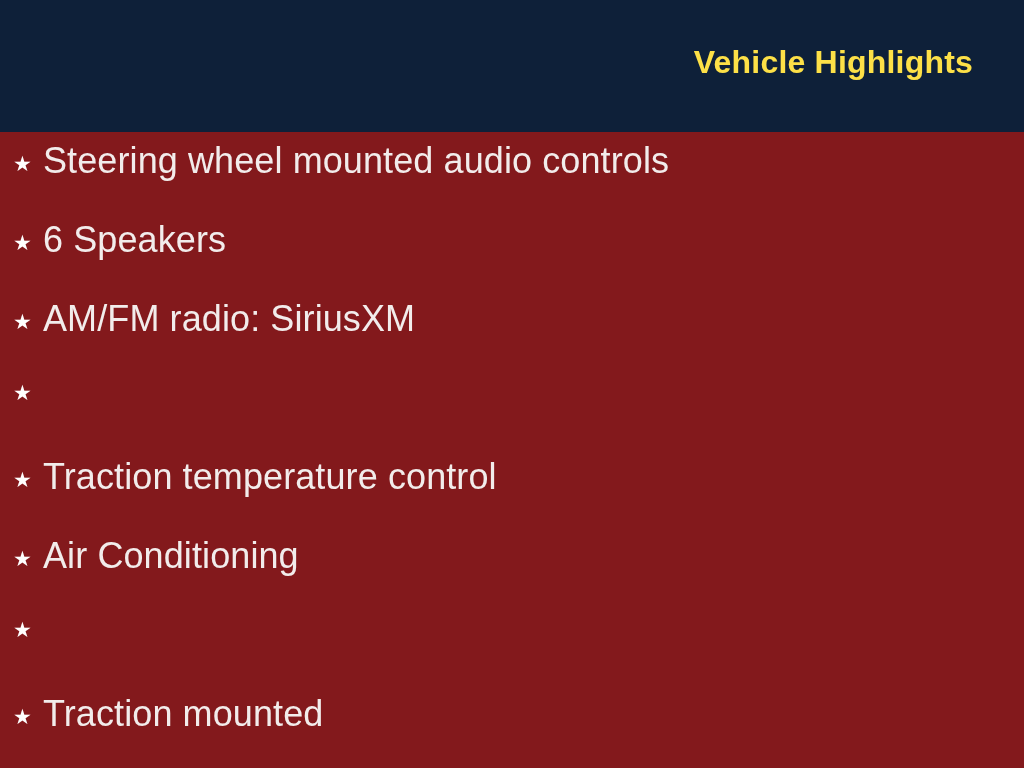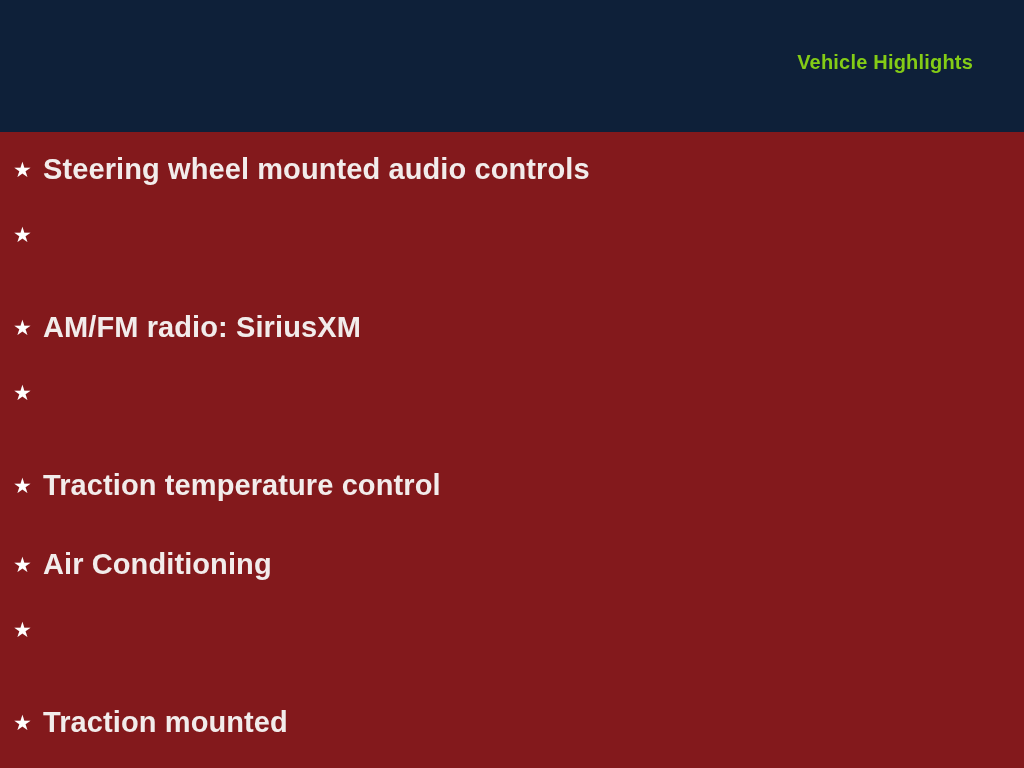--- a/index.html
+++ b/index.html
@@ -28,23 +28,23 @@
     height: 132px;
     background: #0e2039;
     display: flex;
     align-items: flex-start;
     justify-content: flex-end;
     box-sizing: border-box;
     padding-top: 45px;
     padding-right: 51px;
   }
   .slide-title {
-    color: #84cc16;
+    color: #fde047;
     font-family: "Liberation Sans", sans-serif;
-    font-size: 20px;
+    font-size: 32px;
     font-weight: bold;
     letter-spacing: 0.2px;
     line-height: 34px;
     white-space: nowrap;
   }
   .slide-body {
     position: absolute;
     top: 132px;
     left: 0;
     width: 1024px;
@@ -77,26 +77,25 @@
     width: 30px;
     flex: 0 0 30px;
     display: block;
     text-align: left;
     position: relative;
     top: -2px;
   }
   .bullet-text {
     color: #f2eceb;
     font-family: "Liberation Sans", sans-serif;
-    font-size: 29px;
-    font-weight: bold;
+    font-size: 36px;
+    font-weight: normal;
     line-height: 34px;
     letter-spacing: 0.1px;
     white-space: nowrap;
-    margin-top: 8px;
   }
 </style>
 </head>
 <body>
 
 <div class="slide">
 
   <div class="slide-header">
     <div class="slide-title">Vehicle Highlights</div>
   </div>
@@ -104,20 +103,21 @@
   <div class="slide-body">
     <ul class="bullet-list">
 
       <li class="bullet-item">
         <span class="bullet-star">★</span>
         <span class="bullet-text">Steering wheel mounted audio controls</span>
       </li>
 
       <li class="bullet-item">
         <span class="bullet-star">★</span>
+        <span class="bullet-text">6 Speakers</span>
       </li>
 
       <li class="bullet-item">
         <span class="bullet-star">★</span>
         <span class="bullet-text">AM/FM radio: SiriusXM</span>
       </li>
 
       <li class="bullet-item">
         <span class="bullet-star">★</span>
       </li>

